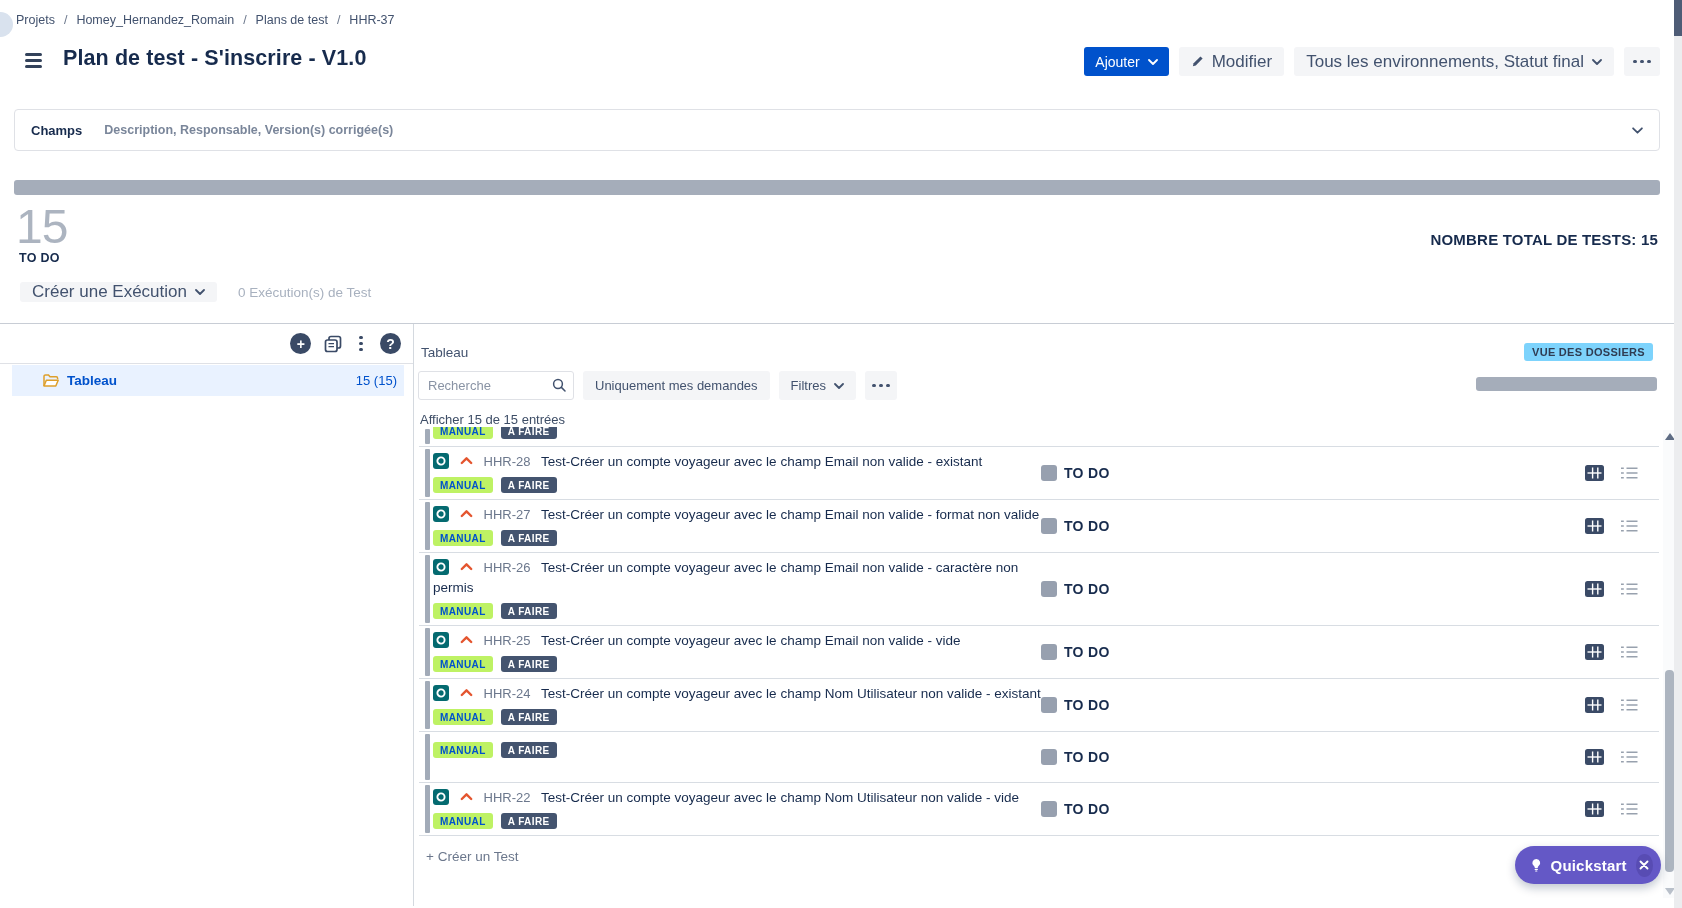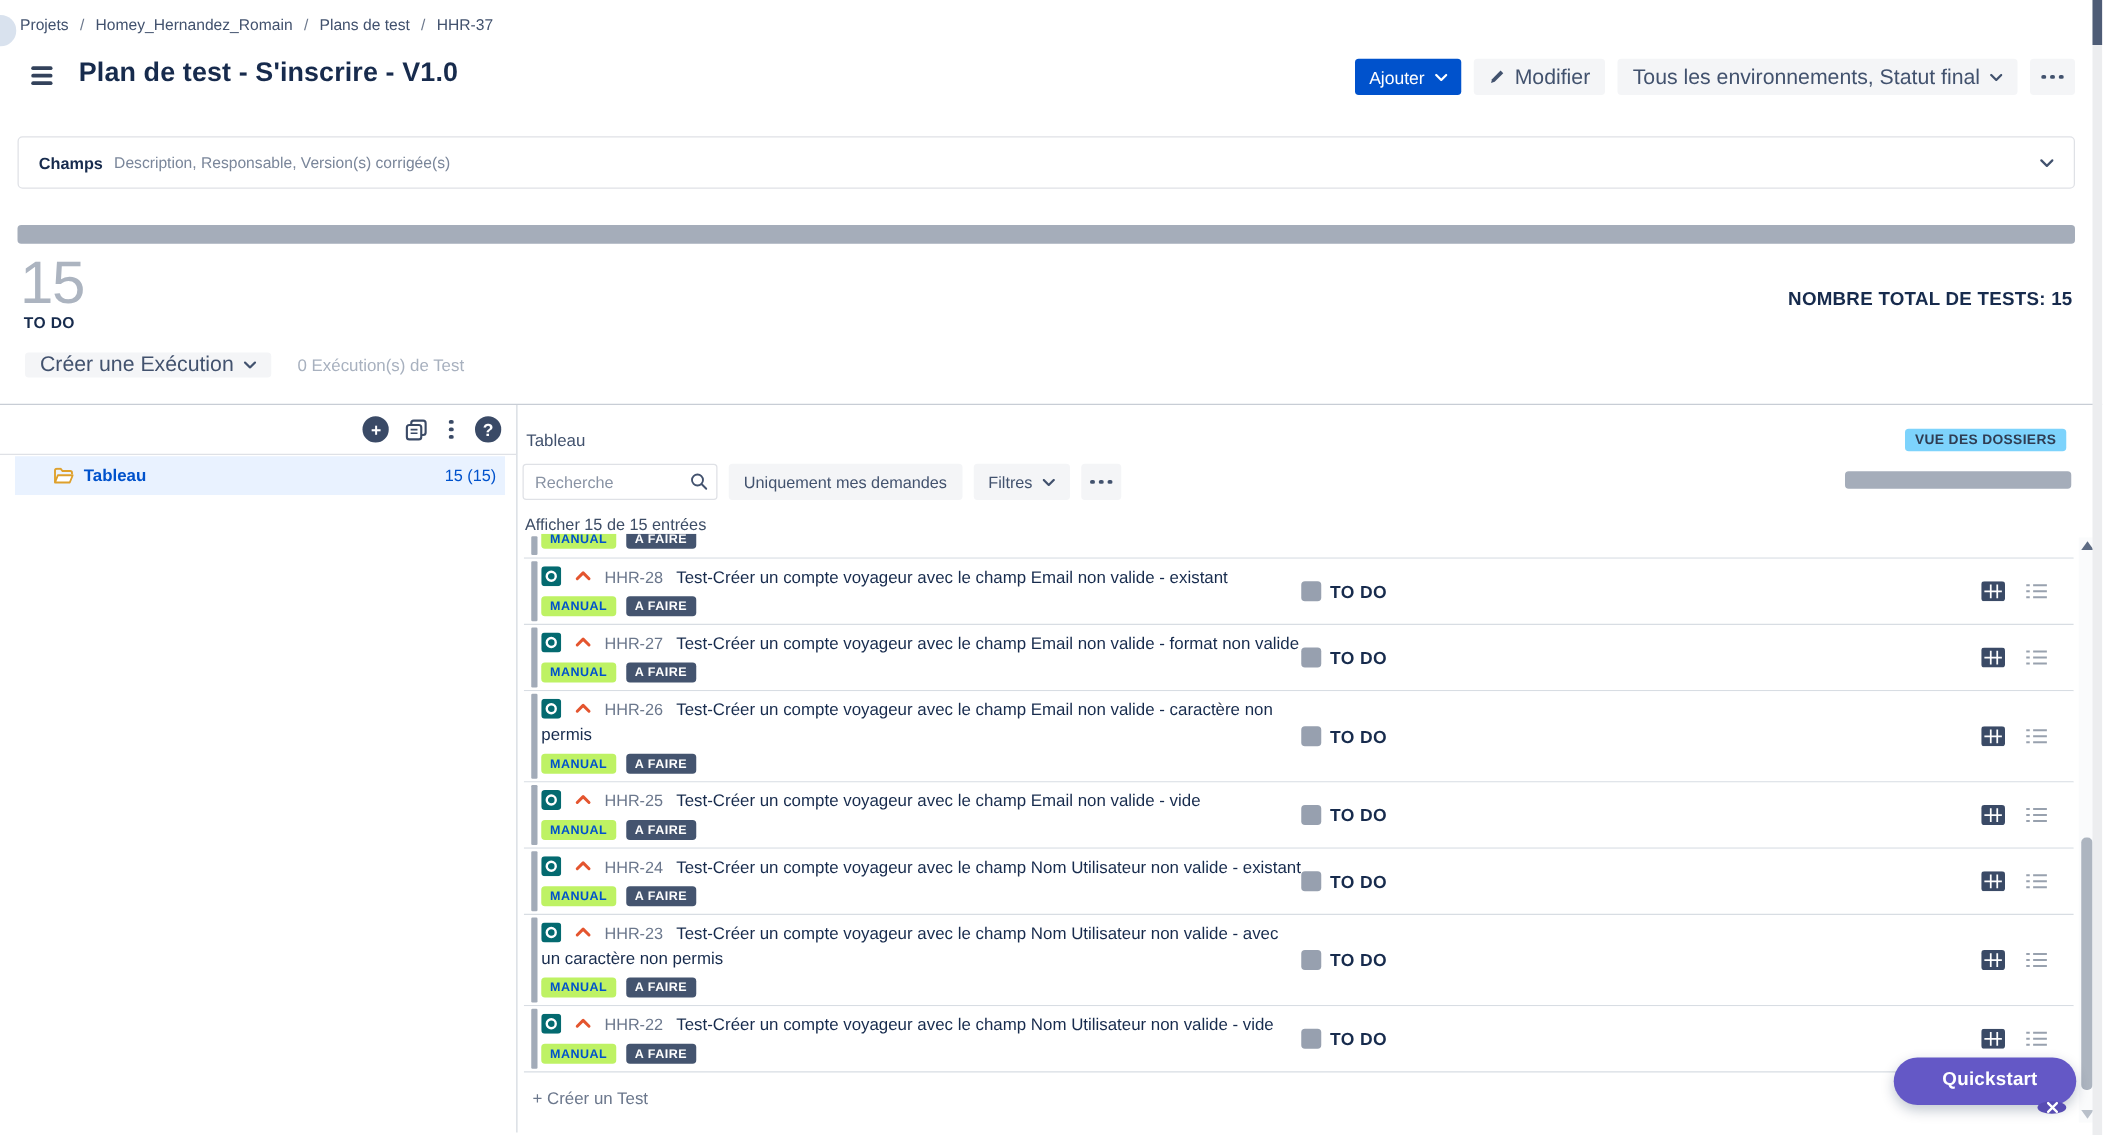--- a/index.html
+++ b/index.html
@@ -23,21 +23,21 @@
   .header-actions { position:absolute; top:47px; right:22px; display:flex; gap:10px; height:29px; }
   .btn { display:flex; align-items:center; gap:8px; padding:0 12px; border-radius:3px; background:#F4F5F7; color:#42526E; font-size:17px; cursor:pointer; white-space:nowrap; }
   .btn-primary { background:#0052CC; color:#fff; font-size:14px; padding:0 11px; }
   .btn-more { width:36px; justify-content:center; padding:0; }
   .hdots { display:flex; gap:3.5px; }
   .hdots i { width:3.6px; height:3.6px; border-radius:50%; background:#42526E; }
 
   
   .fields-box { position:absolute; left:14px; top:109px; width:1646px; height:42px; border:1px solid #DFE1E6; border-radius:4px; display:flex; align-items:center; padding:0 16px; cursor:pointer; background:#fff; }
   .fields-label { font-size:13px; font-weight:bold; color:#172B4D; }
-  .fields-summary { font-size:12.5px; color:#7A869A; margin-left:9px; }
+  .fields-summary { font-size:12.5px; color:#7A869A; margin-left:22px;font-weight:bold; }
   .fields-chevron { margin-left:auto; color:#42526E; display:flex; }
 
   
   .progressbar { position:absolute; left:14px; top:180px; width:1646px; height:15px; background:#A5ADBA; border-radius:3px; }
 
   
   .todo-stat { position:absolute; left:16px; top:203px; display:flex; align-items:flex-start;flex-direction:column; }
   .todo-count { font-size:48px; line-height:1; color:#ACB4C0; font-weight:400; letter-spacing:-1px; }
   .todo-label { font-size:12.5px; font-weight:bold; color:#172B4D; margin-left:3px; margin-bottom:5px; letter-spacing:.3px; }
   .total-tests { position:absolute; right:24px; top:231px; font-size:15px; font-weight:bold; color:#172B4D; letter-spacing:.2px; }
@@ -106,21 +106,21 @@
   .tscroll { position:absolute; left:1663px; top:430px; width:13px; height:468px; background:#FAFBFC; }
   .tscroll .arr-up { position:absolute; top:3px; left:1.5px; width:0; height:0; border-left:5px solid transparent; border-right:5px solid transparent; border-bottom:7px solid #5E6C84; cursor:pointer; }
   .tscroll .arr-dn { position:absolute; bottom:3px; left:1.5px; width:0; height:0; border-left:5px solid transparent; border-right:5px solid transparent; border-top:7px solid #B9C0CA; cursor:pointer; }
   .tscroll .thumb { position:absolute; left:2px; top:240px; width:9px; height:202px; background:#ADB5C0; border-radius:4px; cursor:grab; }
 
   
   .wscroll { position:absolute; right:0; top:0; width:8px; height:908px; background:#ECEDEF; }
   .wscroll .thumb { position:absolute; top:0; left:0; width:8px; height:36px; background:#4E5C76; cursor:grab; }
 
   
-  .quickstart { position:absolute; left:1515px; top:846px; width:146px; height:38px; border-radius:19px; background:#6458C6; display:flex; align-items:center; padding:0 8px 0 16px; gap:9px; cursor:pointer; box-shadow:0 4px 10px rgba(9,30,66,.25); z-index:20;flex-direction:column; }
+  .quickstart { position:absolute; left:1515px; top:846px; width:146px; height:38px; border-radius:19px; background:#6458C6; display:flex; align-items:center; padding:0 8px 0 16px; gap:9px; cursor:pointer; box-shadow:0 4px 10px rgba(9,30,66,.25); z-index:20; }
   .qs-label { color:#fff; font-size:15px; font-weight:bold; letter-spacing:.2px; }
   .qs-close { margin-left:auto; width:23px; height:23px; border-radius:50%; background:#584CB3; display:flex; align-items:center; justify-content:center; cursor:pointer; }
 
   svg { display:block; }
 </style>
 </head>
 <body>
 
 <div id="app">
 
@@ -467,35 +467,20 @@
     </span>
     <span class="list-ic">
       <svg width="18" height="14" viewBox="0 0 18 14">
             <path d="M6.5 2.2h11M6.5 7h11M6.5 11.8h11" stroke="#98A1AE" stroke-width="1.6"></path>
             <path d="M1 2.2h2.8M1 7h2.8M1 11.8h2.8" stroke="#98A1AE" stroke-width="1.6"></path>
           </svg>
     </span>
   </div>
       <div class="trow">
     <div class="drag"></div>
-    <div class="trow-main">
-      <span class="ticon">
-        <svg width="16" height="16" viewBox="0 0 16 16">
-              <rect width="16" height="16" rx="3" fill="#046A70"></rect>
-              <circle cx="8" cy="8" r="3.6" fill="none" stroke="#fff" stroke-width="1.9"></circle>
-            </svg>
-      </span>
-      <span class="prio">
-        <svg width="13" height="9" viewBox="0 0 13 9">
-              <path d="M1.8 7L6.5 2.3 11.2 7" fill="none" stroke="#E4552F" stroke-width="2.4" stroke-linecap="round" stroke-linejoin="round"></path>
-            </svg>
-      </span>
-      <span class="tkey">HHR-23</span>
-      <span class="ttitle">Test-Créer un compte voyageur avec le champ Nom Utilisateur non valide - avec un caractère non permis</span>
-    </div>
     <div class="badges">
           <span class="badge b-manual">MANUAL</span>
           <span class="badge b-afaire">A FAIRE</span>
         </div>
     <div class="rstatus">
       <span class="status-sq"></span>
       <span class="status-txt">TO DO</span>
     </div>
     <span class="grid-ic">
       <svg width="19" height="16" viewBox="0 0 19 16">

